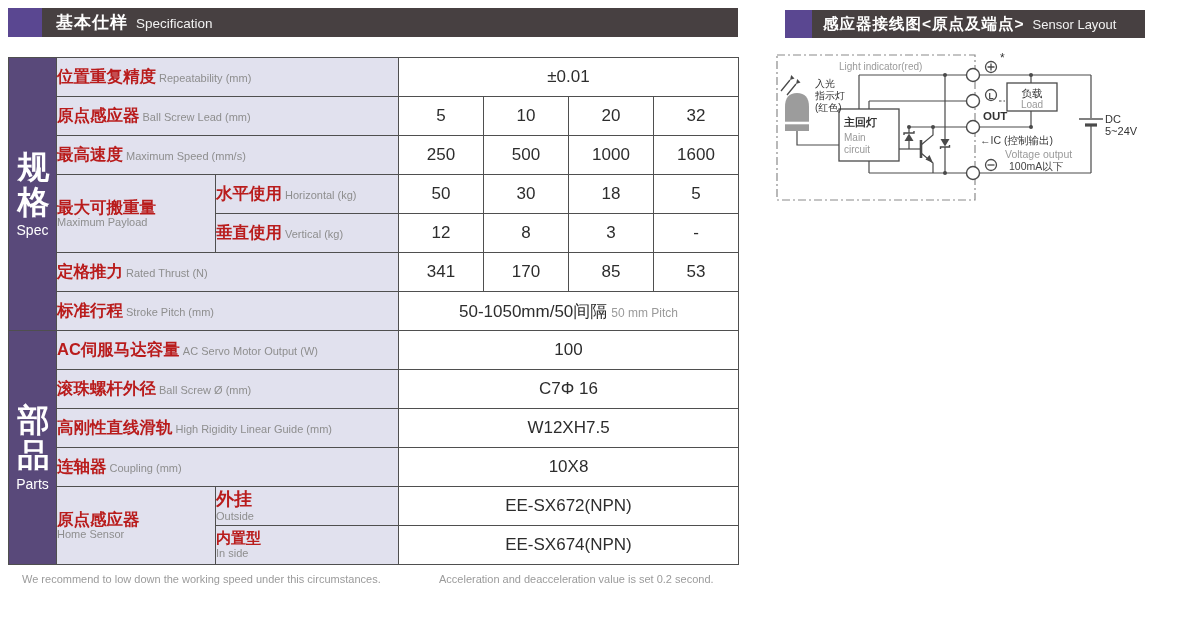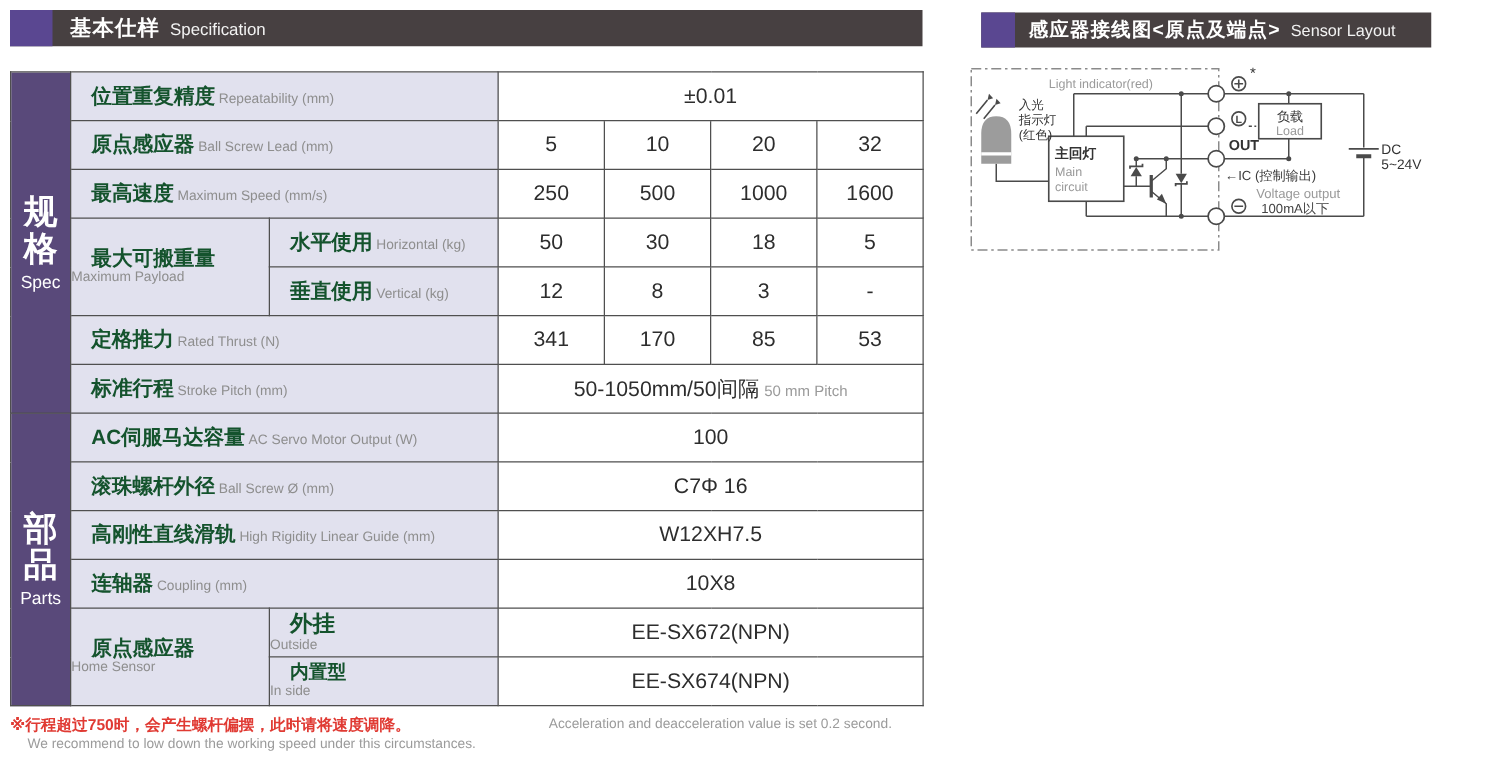--- a/index.html
+++ b/index.html
@@ -21,24 +21,24 @@
   #hdr-left .en{font-size:13.5px;}
   #hdr-right{left:785px;top:10px;width:360px;height:28px;}
   #hdr-right .hsq{width:27px;}
   #hdr-right .txt{margin-left:38px;font-size:15.5px;}
   #hdr-right .en{font-size:13px;}
 
   
   table.spec{border-collapse:collapse;table-layout:fixed;left:8px;top:57px;position:absolute;}
   table.spec td{border:1px solid #4f4f4f;padding:0;height:39px;box-sizing:border-box;}
   td.side{background:#59497a;color:#fff;text-align:center;vertical-align:middle;}
-  td.side .vzh{width:30px;margin:0 auto;font-size:27px;font-weight:bold;line-height:1.08;word-break:break-all;}
+  td.side .vzh{width:30px;margin:0 auto;font-size:32px;font-weight:bold;line-height:1.08;word-break:break-all;}
   td.side .ven{font-size:14px;margin-top:3px;}
   td.lbl{background:#e1e1ee;padding-left:10px;vertical-align:middle;}
-  .lzh{font-size:16.5px;font-weight:bold;color:#14532d;padding-left:16px;}
+  .lzh{font-size:16.5px;font-weight:bold;color:#b91c1c;}
   .len{font-size:11px;color:#8e8e8e;margin-left:3px;}
   td.lbl2 .lzh{display:block;line-height:1.1;}
   td.lbl2 .len{display:block;margin-left:0;line-height:1.15;}
   td.val{background:#fff;text-align:center;vertical-align:middle;font-size:17px;color:#2d2d2d;}
   td.val .vsub{font-size:12px;color:#9a9a9a;margin-left:4px;}
 
   
   .notes{font-size:12.5px;line-height:1.3;}
   .note-zh{color:#e03a33;font-weight:bold;font-size:12.5px;}
   .note-en{color:#9b9b9b;font-size:11px;margin-left:14px;line-height:1.4;}
@@ -285,18 +285,17 @@
   <text x="207" y="99" font-size="10.5" fill="#3a3a3a">←IC (控制输出)</text>
   <text x="232" y="113" font-size="10.5" fill="#9a9a9a">Voltage output</text>
   <text x="236" y="125" font-size="10.5" fill="#444">100mA以下</text>
   <text x="259" y="52" font-size="10.5" fill="#333" text-anchor="middle">负载</text>
   <text x="259" y="63" font-size="10" fill="#999" text-anchor="middle">Load</text>
   <text x="332" y="78" font-size="11" fill="#333">DC</text>
   <text x="332" y="90" font-size="11" fill="#333">5~24V</text>
 </svg>
 
 <div class="abs notes" style="left:8px;top:572px;width:410px;">
-  <div class="note-zh">※行程超过750时，会产生螺杆偏摆，此时请将速度调降。</div>
   <div class="note-en">We recommend to low down the working speed under this circumstances.</div>
 </div>
 <div class="abs notes" style="left:425px;top:572px;width:330px;">
   <div class="note-en">Acceleration and deacceleration value is set 0.2 second.</div>
 </div>
 
 </body></html>

